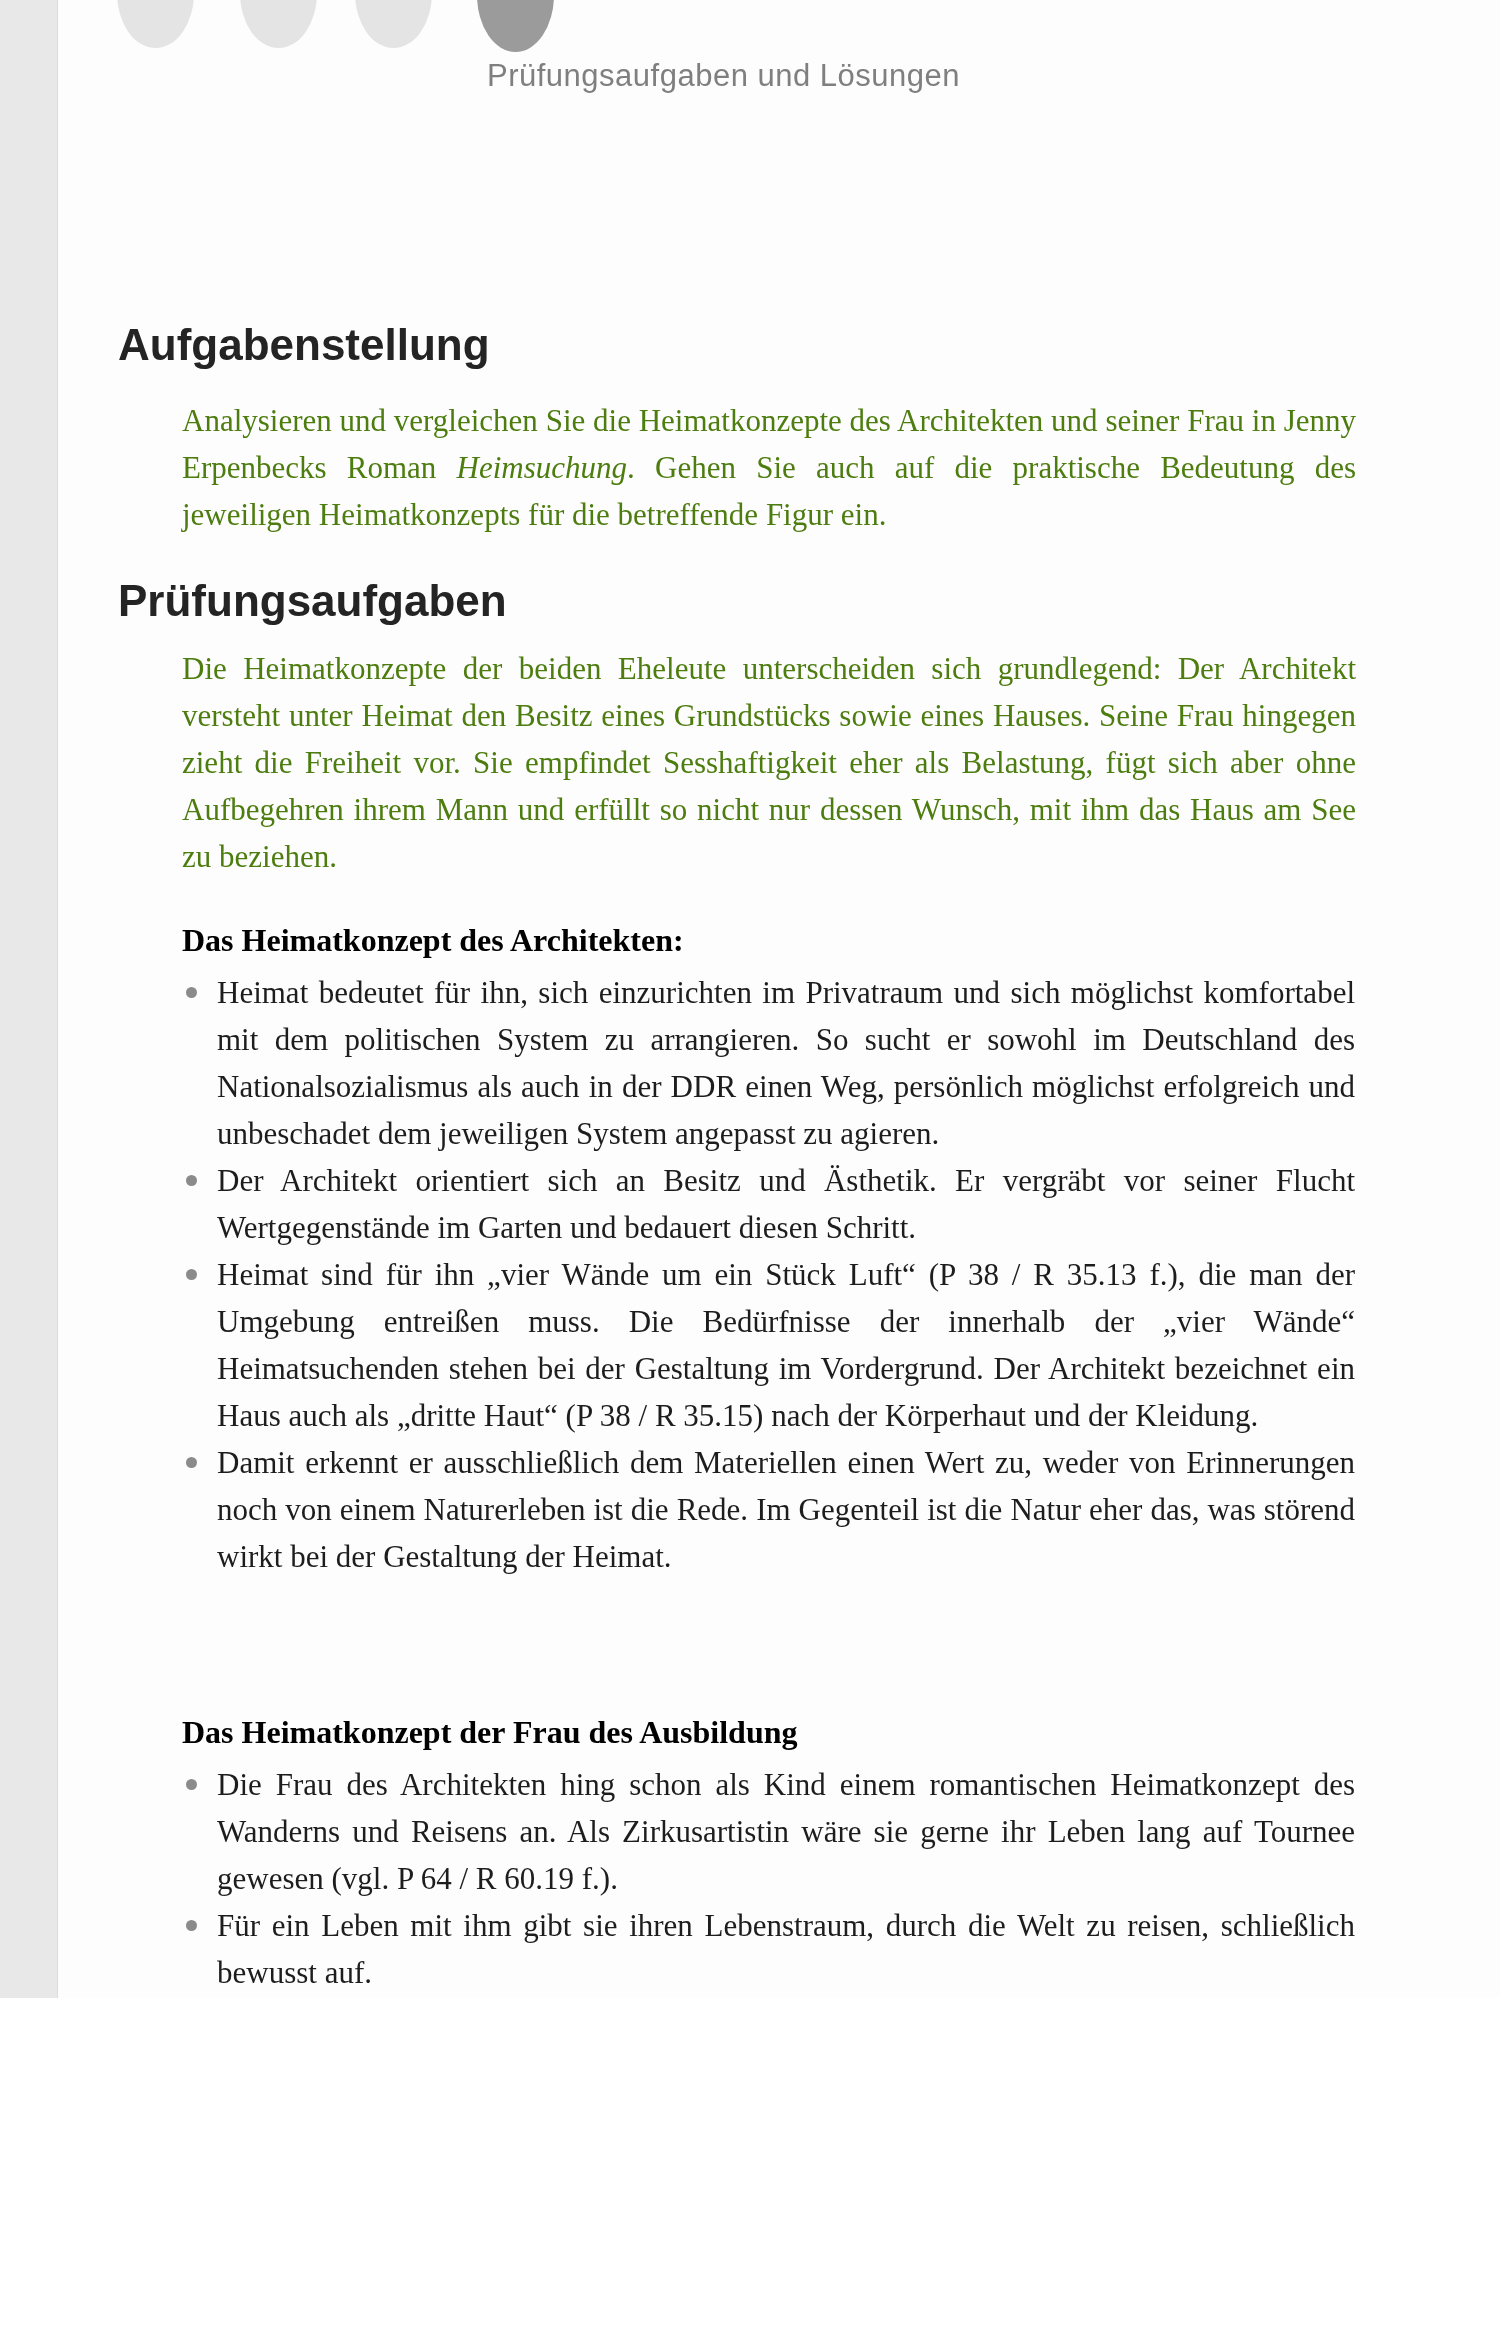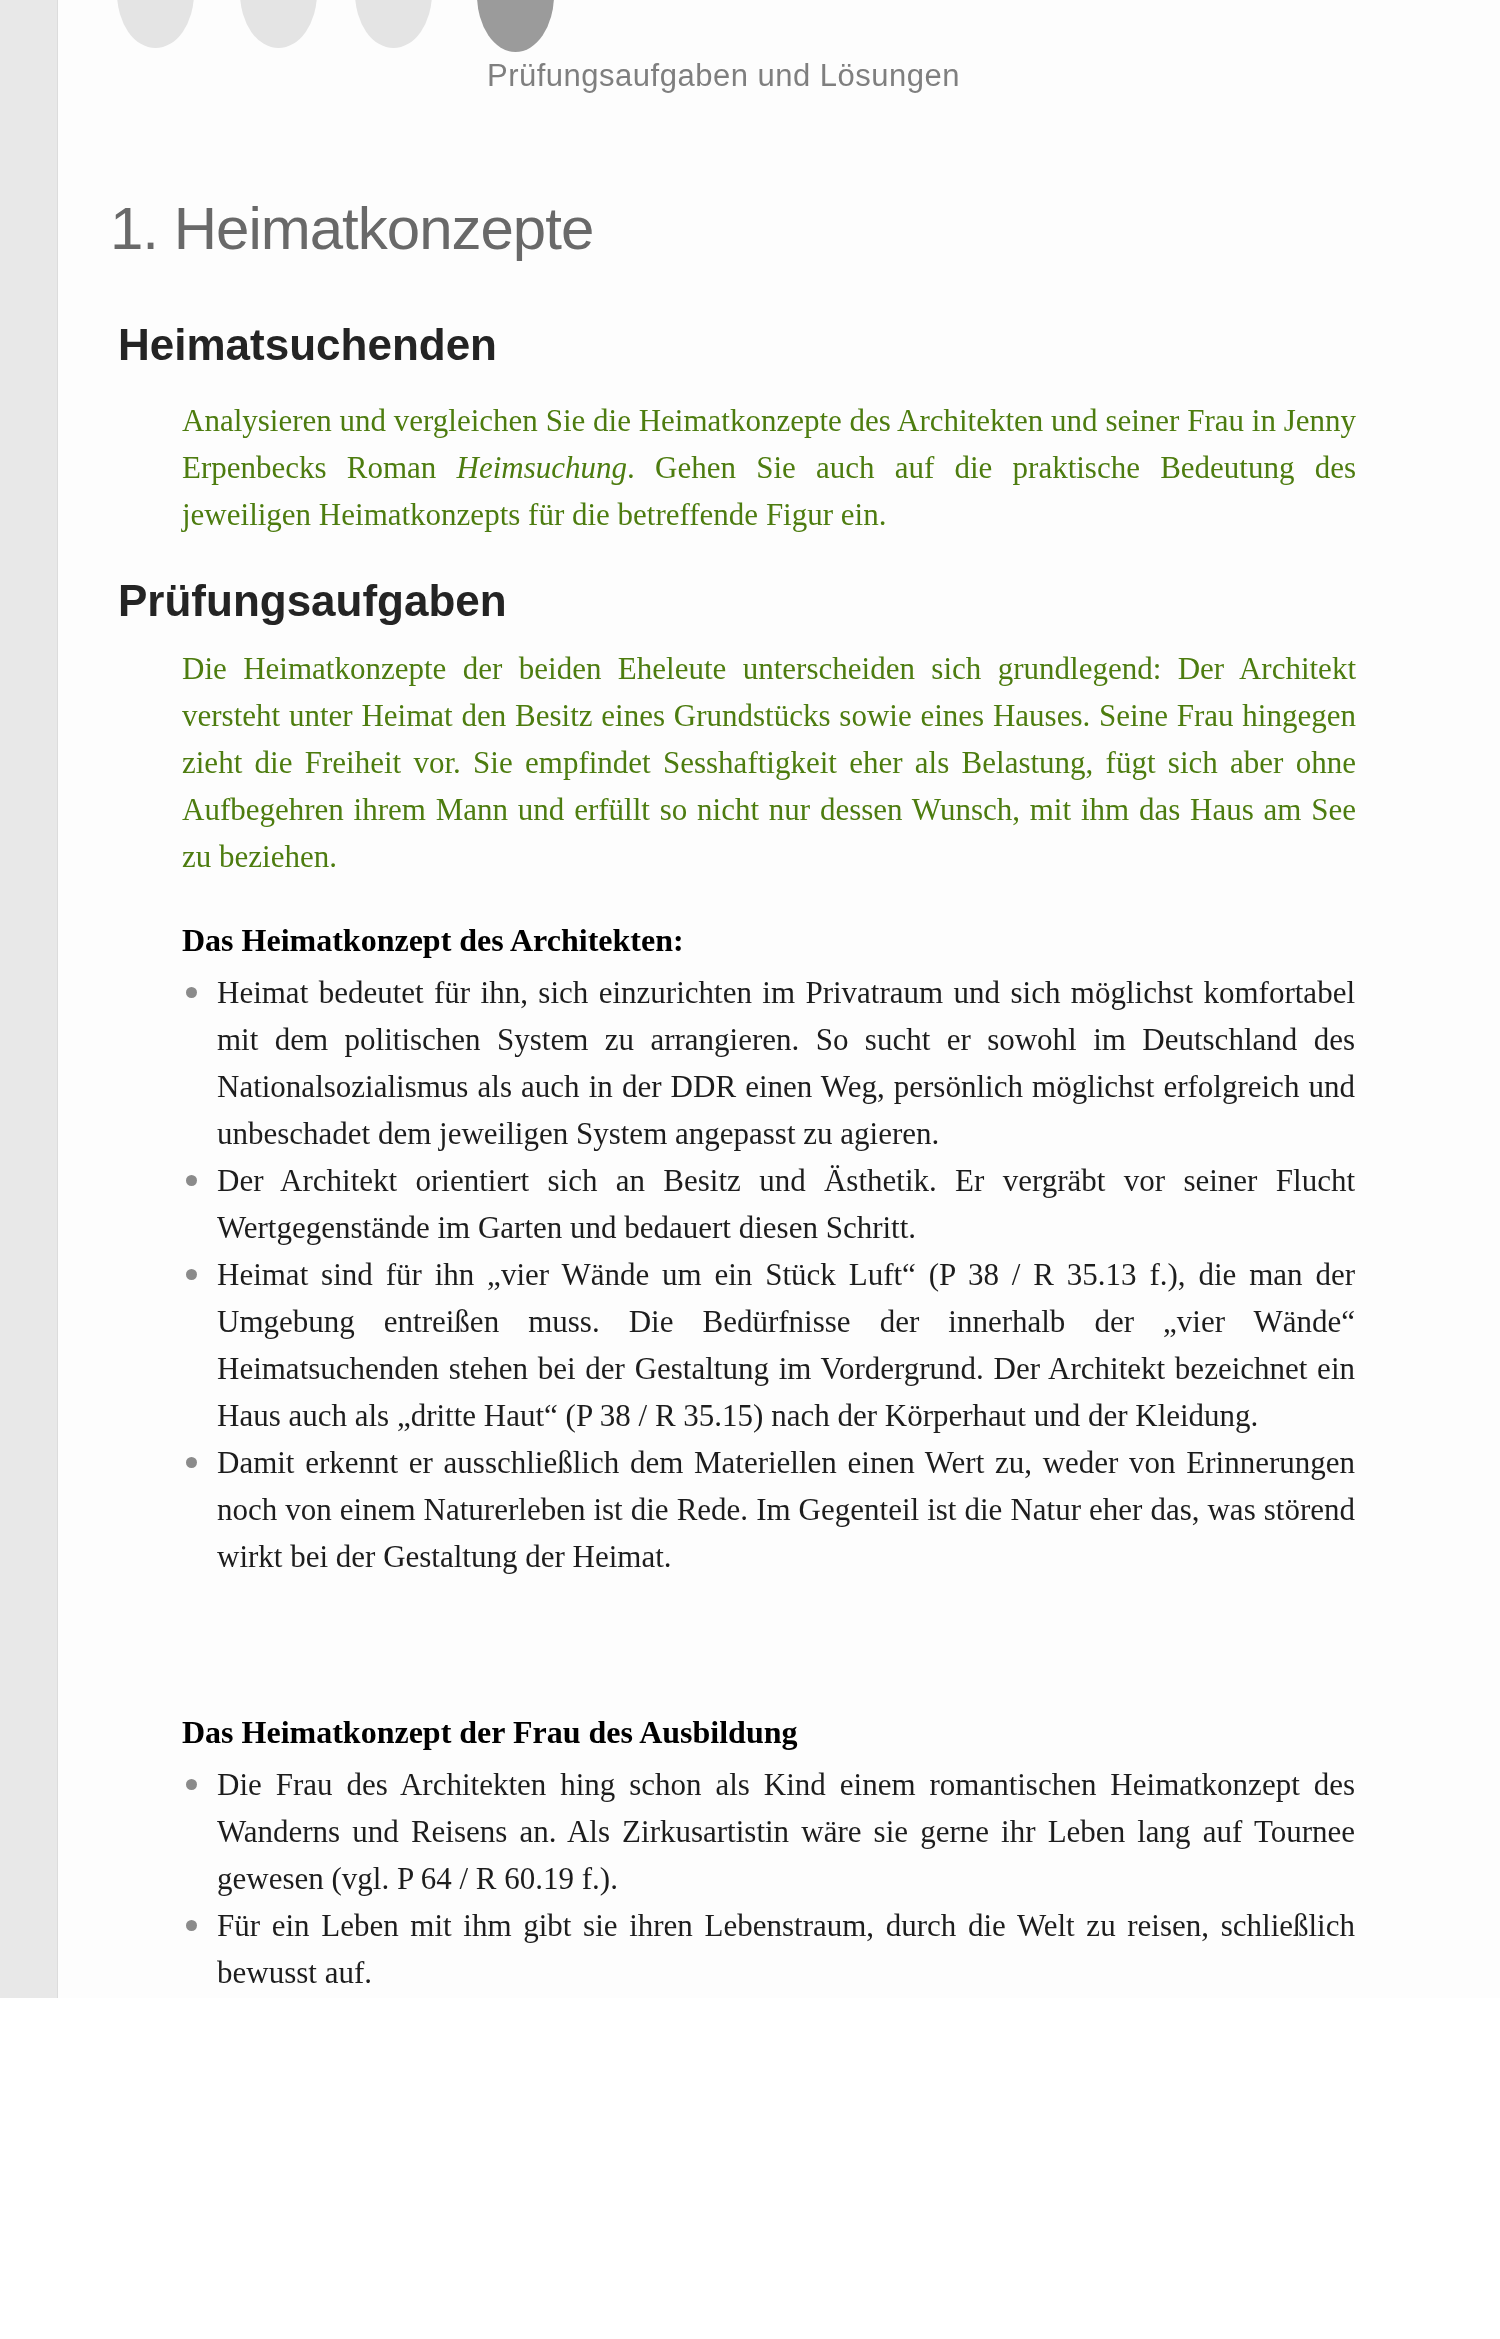--- a/index.html
+++ b/index.html
@@ -125,23 +125,22 @@
 
   <div id="edge-strip"></div>
 
   <span class="dot dot-light" style="left:117px"></span>
   <span class="dot dot-light" style="left:240px"></span>
   <span class="dot dot-light" style="left:355px"></span>
   <span class="dot dot-dark" style="left:477px"></span>
 
   <div id="running-head">Prüfungsaufgaben und Lösungen</div>
 
-  <h1 id="chapter-title" style="margin:0;font-weight:400;">1. Heimatkonzepte</h1>
 
-  <h2 class="h2" id="task-heading" style="margin:0;">Heimatsuchenden</h2>
+  <h2 class="h2" id="task-heading" style="margin:0;">Aufgabenstellung</h2>
 
   <p class="body-block" id="task-text" style="margin:0;">
     <span>Analysieren und vergleichen Sie die Heimatkonzepte des Architekten und seiner Frau in Jenny Erpenbecks Roman </span><span class="italic">Heimsuchung</span><span>. Gehen Sie auch auf die praktische Bedeutung des jeweiligen Heimatkonzepts für die betreffende Figur ein.</span>
   </p>
 
   <h2 class="h2" id="solution-heading" style="margin:0;">Prüfungsaufgaben</h2>
 
   <p class="body-block" id="solution-intro" style="margin:0;">Die Heimatkonzepte der beiden Eheleute unterscheiden sich grundlegend: Der Architekt versteht unter Heimat den Besitz eines Grundstücks sowie eines Hauses. Seine Frau hingegen zieht die Freiheit vor. Sie empfindet Sesshaftigkeit eher als Belastung, fügt sich aber ohne Aufbegehren ihrem Mann und erfüllt so nicht nur dessen Wunsch, mit ihm das Haus am See zu beziehen.</p>
 
   <h3 class="h3" id="architect-heading" style="margin:0;">Das Heimatkonzept des Architekten:</h3>

